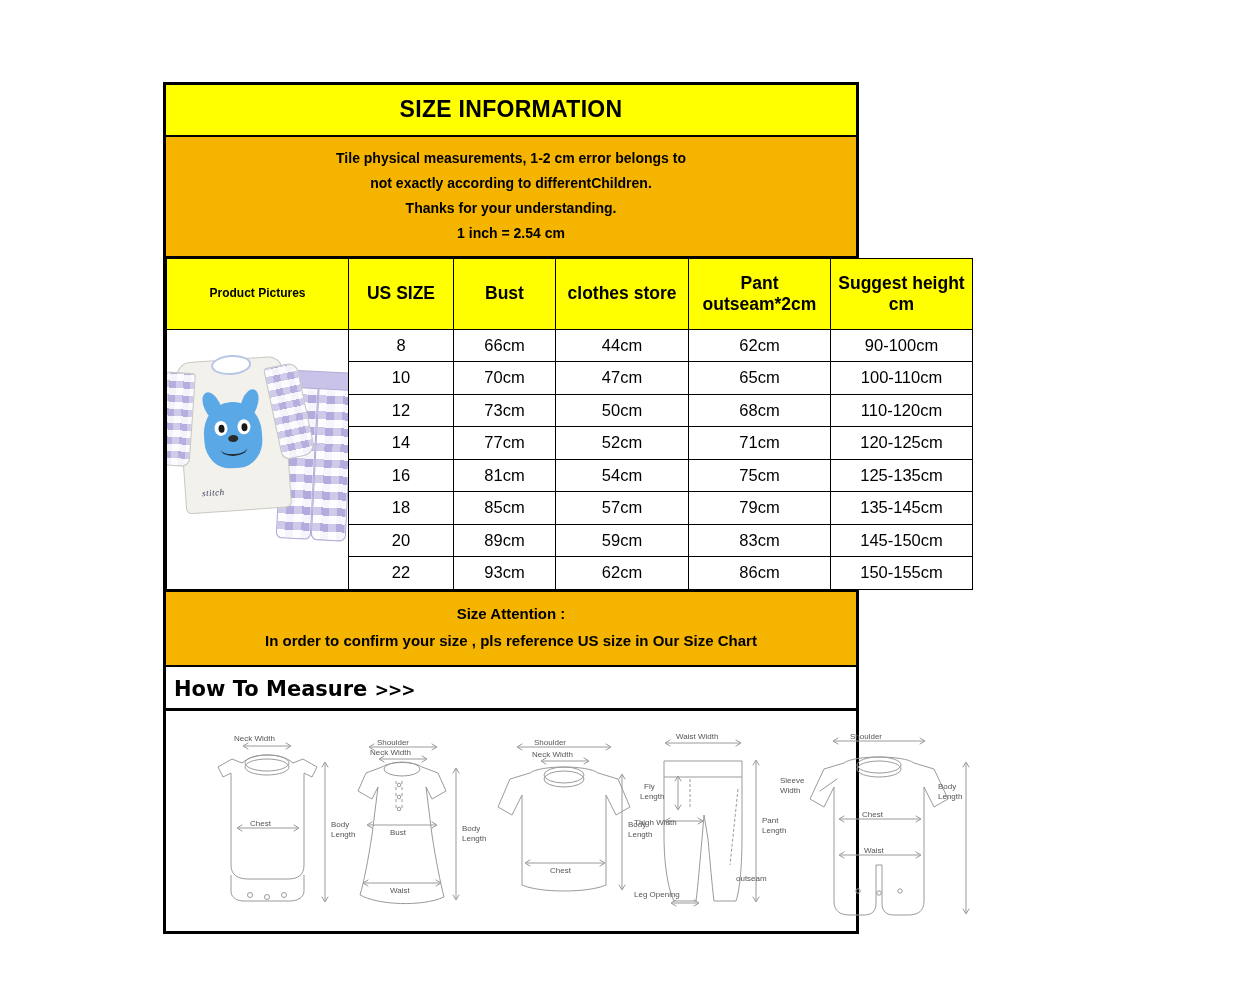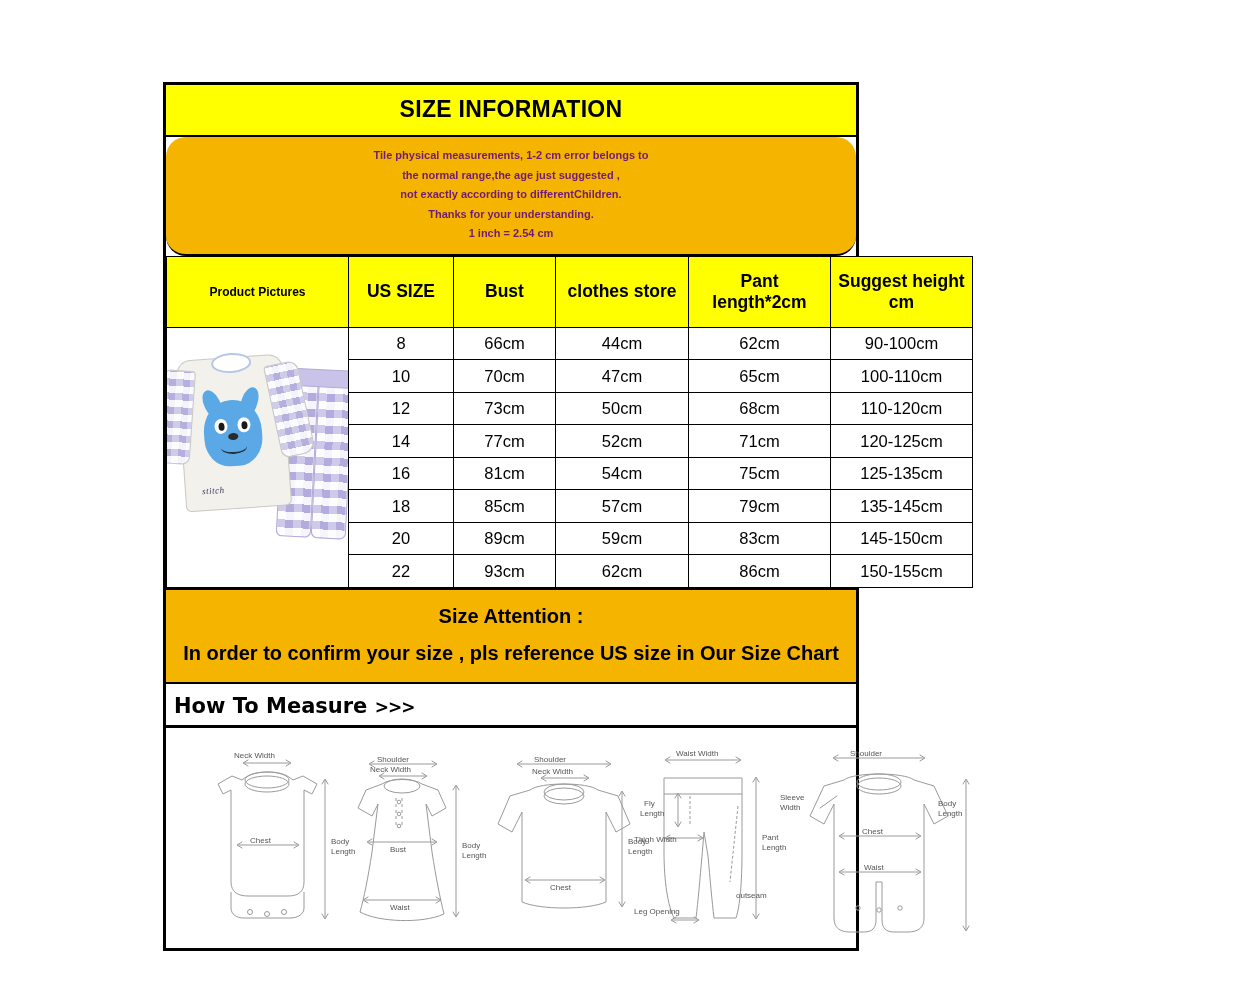--- a/index.html
+++ b/index.html
@@ -31,27 +31,26 @@
     font-weight: bold;
     font-size: 23px;
     color: #000000;
     padding: 11px 0 12px 0;
     border-bottom: 2px solid #000000;
     letter-spacing: 0.3px;
   }
   .note-bar {
     background: #f5b400;
     text-align: center;
-    color: #701a75;
+    color: #000000;
     font-weight: bold;
-    font-size: 11px;
+    font-size: 14px;
     line-height: 1.78;
     padding: 9px 0 10px 0;
     border-bottom: 2px solid #000000;
-    border-radius: 20px;
   }
   table.sizes {
     width: 100%;
     border-collapse: collapse;
     table-layout: fixed;
   }
   table.sizes th, table.sizes td {
     border: 1.5px solid #000000;
     text-align: center;
     vertical-align: middle;
@@ -236,21 +235,21 @@
     background:
       repeating-linear-gradient(0deg, rgba(255,255,255,0.8) 0 7px, rgba(148,140,205,0.35) 7px 14px),
       repeating-linear-gradient(90deg, rgba(255,255,255,0.5) 0 7px, rgba(148,140,205,0.3) 7px 14px);
     border-radius: inherit;
   }
   .attention-bar {
     background: #f5b400;
     text-align: center;
     color: #000000;
     font-weight: bold;
-    font-size: 20px;
+    font-size: 15px;
     line-height: 1.85;
     padding: 8px 0 10px 0;
     border-top: 2px solid #000000;
     border-bottom: 2px solid #000000;
   }
   .howto-bar {
     background: #ffffff;
     color: #000000;
     font-weight: bold;
     font-size: 21px;
@@ -271,42 +270,41 @@
 </head>
 <body>
 
 <div id="sheet">
   <div class="chart">
 
     <div class="title-bar">SIZE INFORMATION</div>
 
     <div class="note-bar">
       <div>Tile physical measurements, 1-2 cm error belongs to</div>
-      <div>the normal range,the age just suggested ,</div>
       <div>not exactly according to differentChildren.</div>
       <div>Thanks for your understanding.</div>
       <div>1 inch = 2.54 cm</div>
     </div>
 
     <table class="sizes">
       <colgroup>
         <col style="width:182px">
         <col style="width:105px">
         <col style="width:102px">
         <col style="width:133px">
         <col style="width:142px">
         <col style="width:142px">
       </colgroup>
       <thead>
         <tr>
           <th class="small">Product Pictures</th>
           <th>US SIZE</th>
           <th>Bust</th>
           <th>clothes store</th>
-          <th>Pant length*2cm</th>
+          <th>Pant outseam*2cm</th>
           <th>Suggest height  cm</th>
         </tr>
       </thead>
       <tbody>
         <tr>
           <td class="product-cell" rowspan="8">
             <div class="prod-img">
               <div class="pj-pants">
                 <div class="leg-l">
                     <div class="check"></div>

